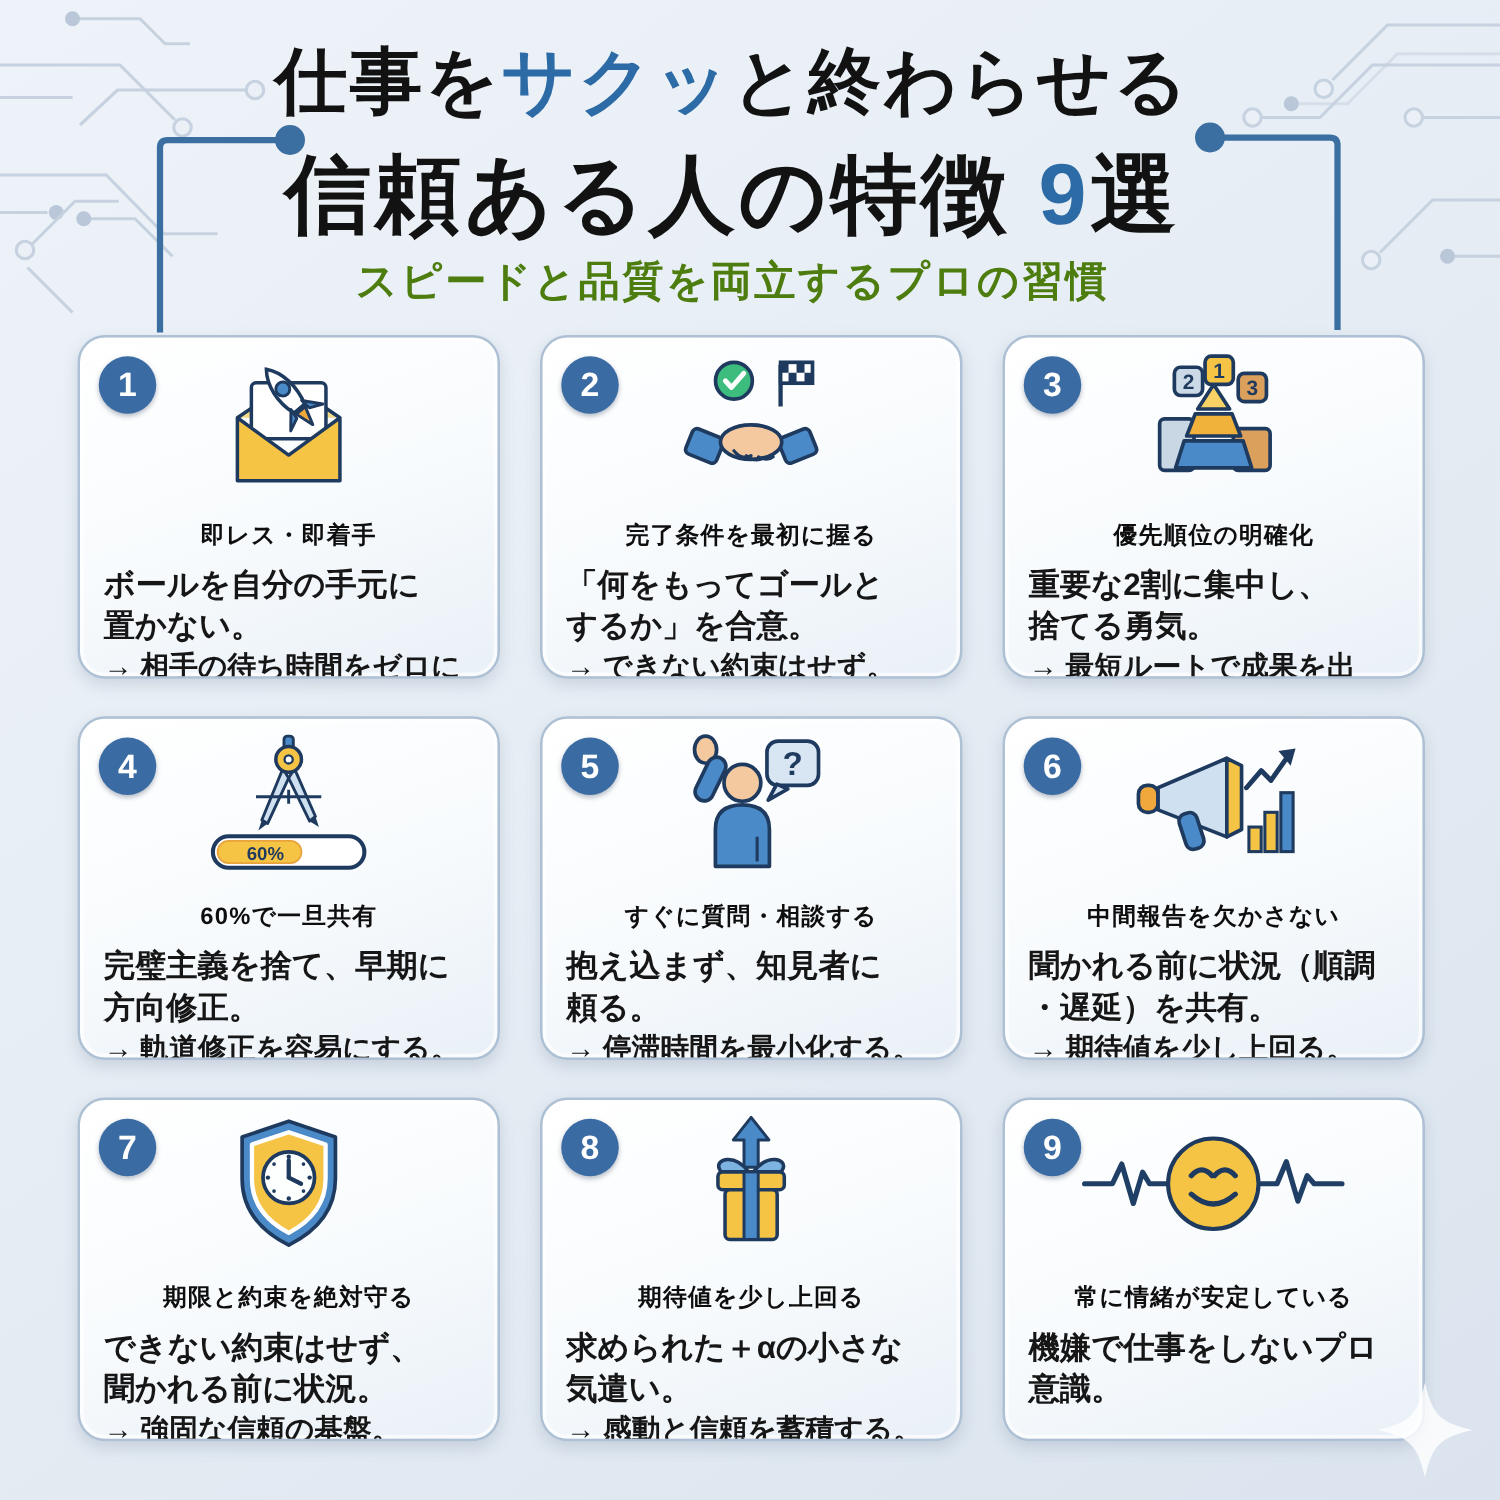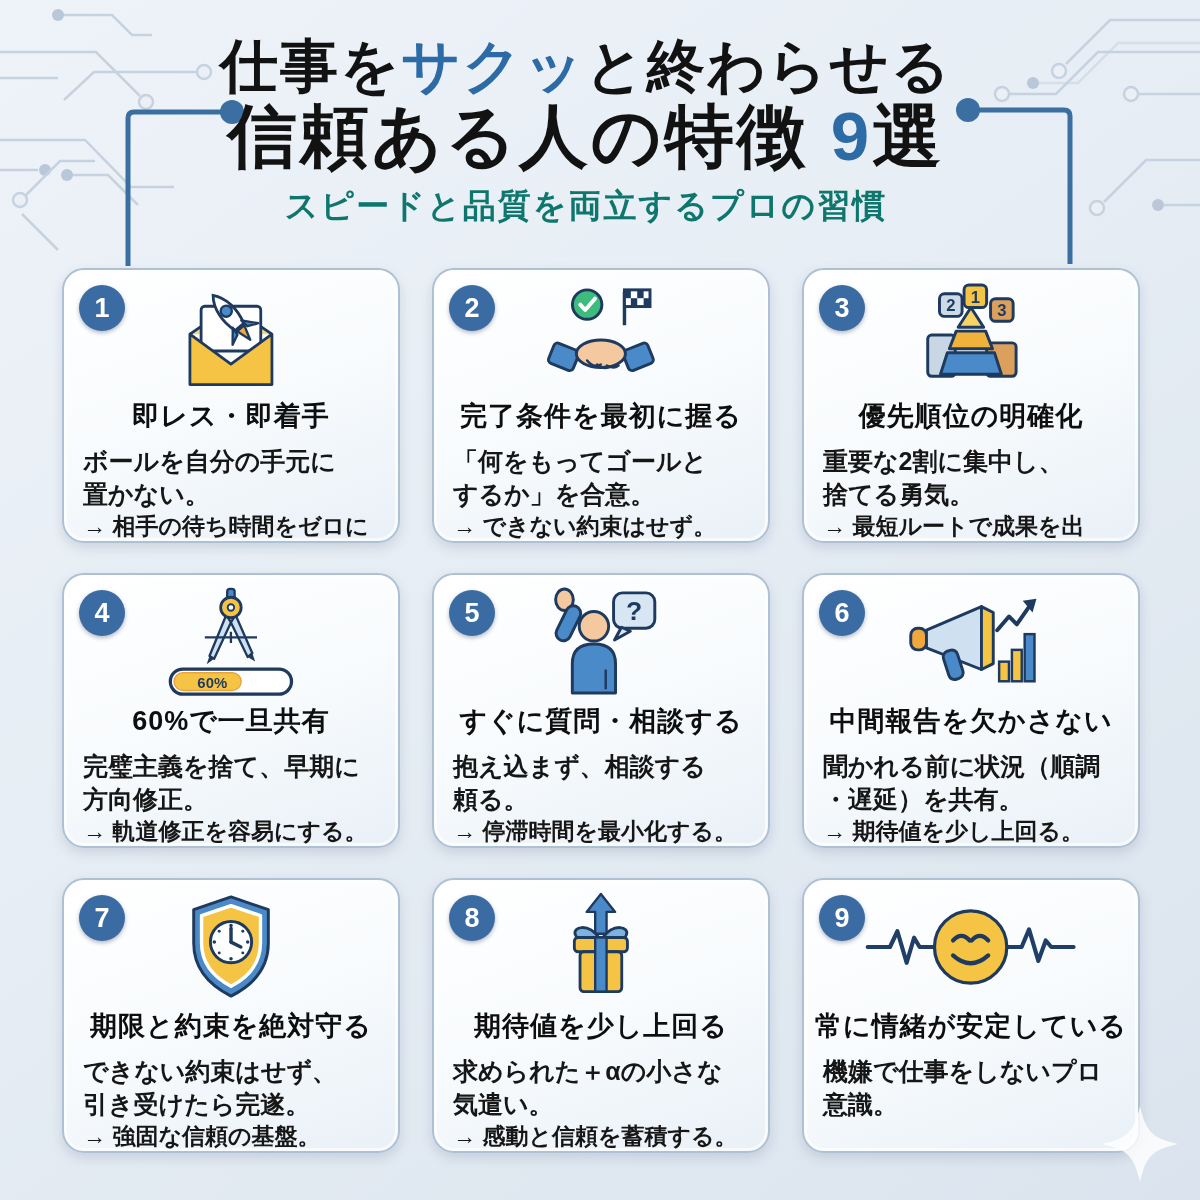--- a/index.html
+++ b/index.html
@@ -23,23 +23,23 @@
     font-family:"Liberation Sans","DejaVu Sans",sans-serif;
     background:linear-gradient(145deg,#eef3f9 0%,#e6edf4 45%,#dbe4ee 100%);
     color:var(--ink);
   }
   .decor{position:absolute;inset:0;width:1200px;height:1200px;}
   .header{
     position:absolute;top:36px;left:0;width:1172px;text-align:center;
     line-height:1.05;
   }
   .title-line1{font-size:58px;font-weight:900;letter-spacing:2px;color:var(--ink);}
-  .title-line2{font-size:69px;font-weight:900;letter-spacing:3px;margin-top:4px;color:var(--ink);}
+  .title-line2{font-size:69px;font-weight:900;letter-spacing:3px;margin-top:23px;color:var(--ink);}
   .accent{color:var(--accent);}
-  .subtitle{font-size:33px;font-weight:800;letter-spacing:2px;margin-top:16px;color:#0f766e;}
+  .subtitle{font-size:33px;font-weight:800;letter-spacing:2px;margin-top:16px;color:#4d7c0f;}
   .grid{
     position:absolute;top:268px;left:62px;
     display:grid;
     grid-template-columns:repeat(3,338px);
     grid-auto-rows:275px;
     gap:30px 32px;
   }
   .card{
     position:relative;
     border-radius:22px;
@@ -56,22 +56,22 @@
     display:flex;align-items:center;justify-content:center;
     box-shadow:0 2px 4px rgba(40,60,90,.35);
   }
   .icon-box{
     height:118px;margin-top:8px;
     display:flex;align-items:center;justify-content:center;
   }
   .icon-box svg{height:110px;}
   .icon-box.wide svg{height:102px;}
   .card-title{
-    text-align:center;font-size:27px;font-weight:800;
-    letter-spacing:1px;margin-top:2px;color:#0e0e0e;
+    text-align:center;font-size:19px;font-weight:800;
+    letter-spacing:1px;margin-top:19px;color:#0e0e0e;
   }
   .card-body,.card-arrow{
     padding:0 19px;font-weight:800;color:#161616;
     white-space:pre-line;
   }
   .card-body{font-size:25px;line-height:1.3;margin-top:11px;}
   .card-arrow{font-size:23px;line-height:1.3;margin-top:2px;}
   .sparkle{position:absolute;right:18px;bottom:14px;}
 </style>
 </head>
@@ -233,21 +233,21 @@
         <g transform="rotate(26 34 38)">
             <rect x="26" y="18" width="15" height="38" rx="7.5" fill="#4a8ac9" stroke="#1f3a5f" stroke-width="3"></rect>
           </g>
         <circle cx="60" cy="40" r="15" fill="#f5c9a0" stroke="#1f3a5f" stroke-width="3"></circle>
         <path d="M38,108 V78 q0,-20 22,-20 q22,0 22,20 v30 Z" fill="#4a8ac9" stroke="#1f3a5f" stroke-width="3" stroke-linejoin="round"></path>
         <line x1="72" y1="84" x2="72" y2="104" stroke="#1f3a5f" stroke-width="2.5"></line>
       </svg>
     </div>
     <div class="badge">5</div>
     <h2 class="card-title">すぐに質問・相談する</h2>
-    <p class="card-body">抱え込まず、相談する
+    <p class="card-body">抱え込まず、知見者に
 頼る。</p>
     <p class="card-arrow">→ 停滞時間を最小化する。</p>
   </section>
 
   <section class="card">
     <div class="badge">6</div>
     <div class="icon-box">
       <svg viewBox="0 0 150 112">
         <rect x="14" y="42" width="16" height="22" rx="7" fill="#f0a83c" stroke="#1f3a5f" stroke-width="3"></rect>
         <path d="M30,44 L86,20 V84 L30,62 Z" fill="#cfe0f0" stroke="#1f3a5f" stroke-width="3" stroke-linejoin="round"></path>
@@ -282,21 +282,21 @@
         <circle cx="38" cy="51" r="1.8" fill="#1f3a5f"></circle>
           <circle cx="72" cy="51" r="1.8" fill="#1f3a5f"></circle>
         <circle cx="43" cy="40" r="1.5" fill="#1f3a5f"></circle>
           <circle cx="67" cy="40" r="1.5" fill="#1f3a5f"></circle>
         <circle cx="43" cy="62" r="1.5" fill="#1f3a5f"></circle>
           <circle cx="67" cy="62" r="1.5" fill="#1f3a5f"></circle>
       </svg>
     </div>
     <h2 class="card-title">期限と約束を絶対守る</h2>
     <p class="card-body">できない約束はせず、
-引き受けたら完遂。</p>
+聞かれる前に状況。</p>
     <p class="card-arrow">→ 強固な信頼の基盤。</p>
   </section>
 
   <section class="card">
     <div class="badge">8</div>
     <div class="icon-box">
       <svg viewBox="0 0 120 116">
         <path d="M60,2 L75,21 H66 V44 H54 V21 H45 Z" fill="#4a8ac9" stroke="#1f3a5f" stroke-width="2.5" stroke-linejoin="round"></path>
         <path d="M58,48 C46,32 30,37 33,45 C36,54 50,54 58,48 Z" fill="#7db3e0" stroke="#1f3a5f" stroke-width="3" stroke-linejoin="round"></path>
         <path d="M62,48 C74,32 90,37 87,45 C84,54 70,54 62,48 Z" fill="#7db3e0" stroke="#1f3a5f" stroke-width="3" stroke-linejoin="round"></path>

